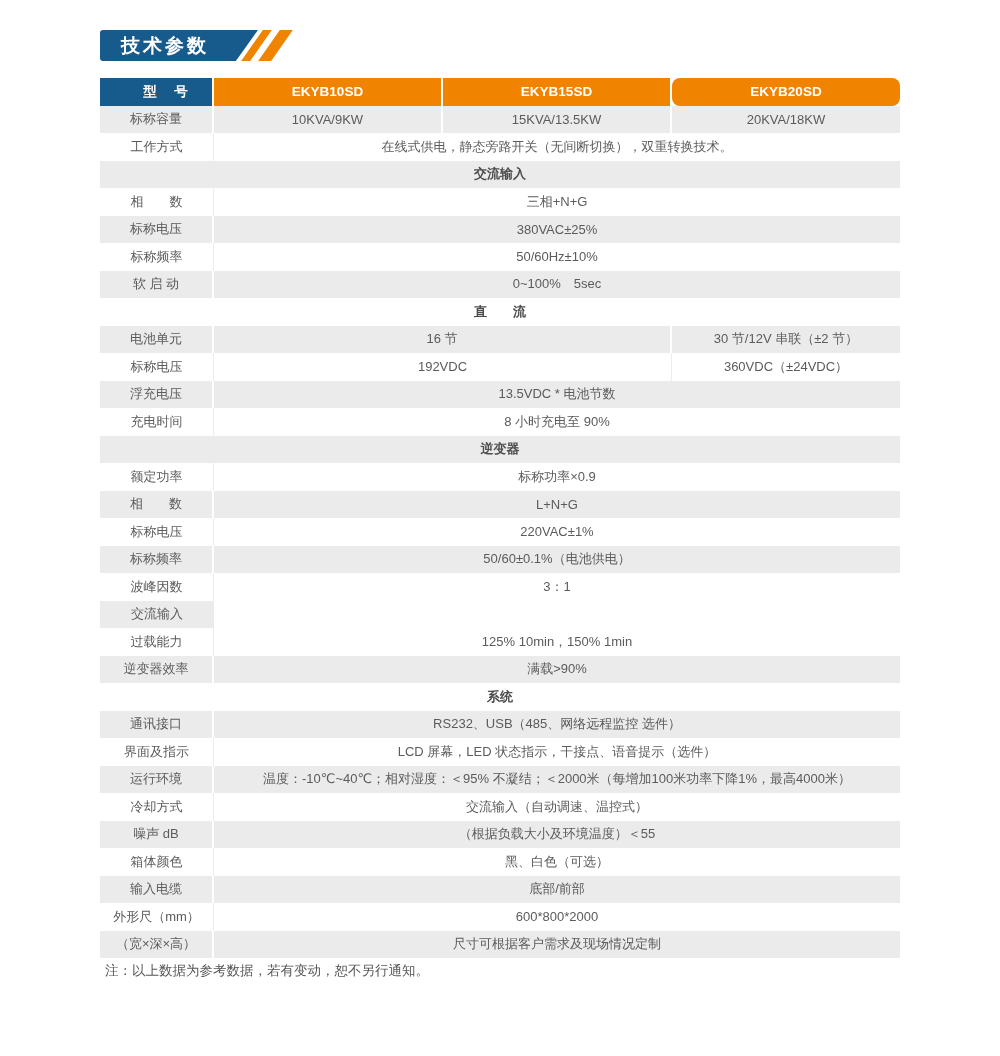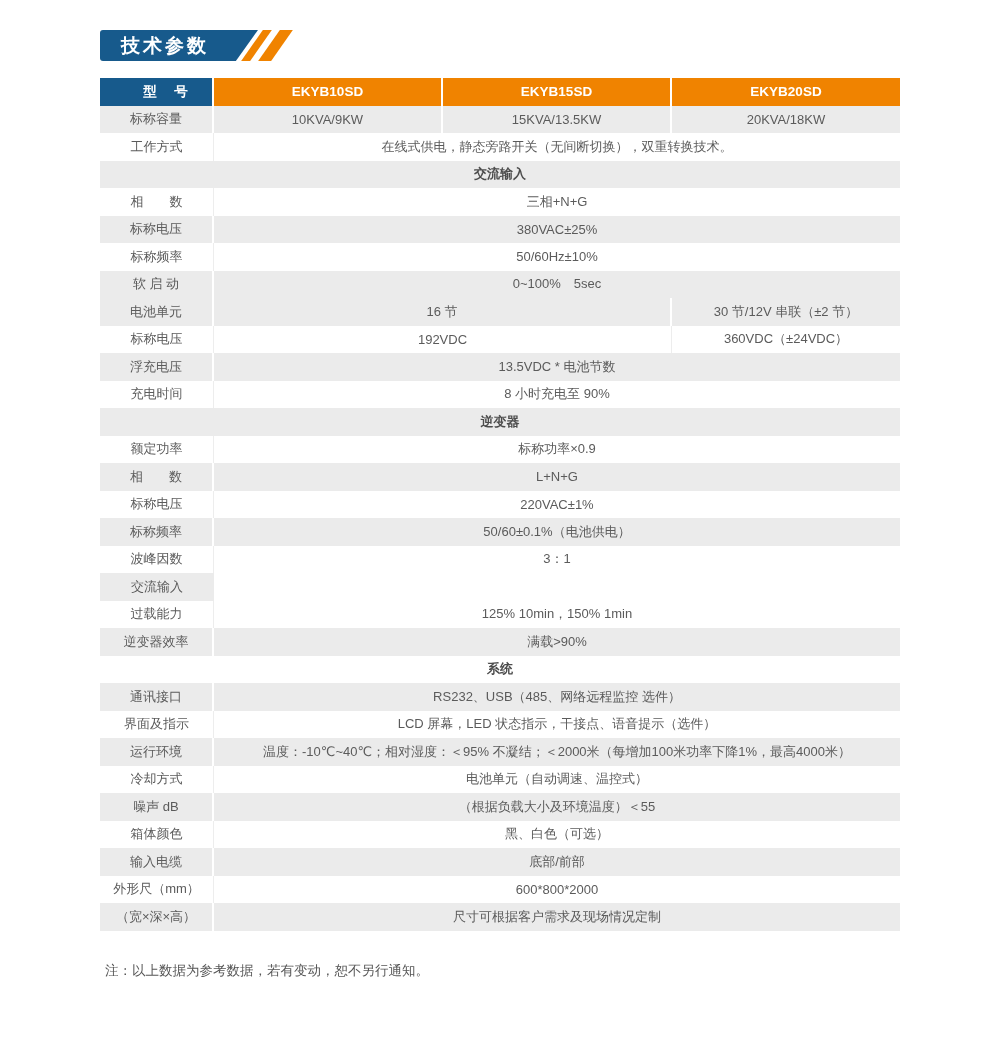--- a/index.html
+++ b/index.html
@@ -41,21 +41,21 @@
   .span2{grid-column:span 2;}
   .span3{grid-column:span 3;}
   .section-cell{grid-column:1 / -1;font-weight:bold;color:#4c4c4c;font-size:13px;}
   .row.gray .cell{background:var(--gray);border-right:2px solid var(--sep-white);}
   .row.gray .cell:last-child{border-right:none;}
   .row.gray .section-cell{border-right:none;}
   .row.white .cell{background:#ffffff;border-right:1px solid var(--sep-light);}
   .row.white .cell:last-child{border-right:none;}
   .row.white .section-cell{border-right:none;}
   .row.header-row .cell{font-weight:bold;font-size:13.5px;color:#ffffff;border-right:2px solid var(--sep-white);}
-  .row.header-row .cell:last-child{border-right:none;}
+  .row.header-row .cell:last-child{border-right:none;border-radius:8px;}
   .row.header-row .label-cell{background:var(--blue);letter-spacing:2px;padding-left:21px;}
   .row.header-row .value-cell{background:var(--orange);}
   
   .note{
     position:absolute;left:105px;top:962px;margin:0;
     font-size:13.5px;color:#565656;white-space:nowrap;
   }
 </style>
 </head>
 <body>
@@ -96,20 +96,23 @@
       <div class="cell value-cell span3">380VAC±25%</div>
     </div>
     <div class="row white">
       <div class="cell label-cell">标称频率</div>
       <div class="cell value-cell span3">50/60Hz±10%</div>
     </div>
     <div class="row gray">
       <div class="cell label-cell">软 启 动</div>
       <div class="cell value-cell span3">0~100%　5sec</div>
     </div>
+    <div class="row white">
+      <div class="cell section-cell">直　　流</div>
+    </div>
     <div class="row gray">
       <div class="cell label-cell">电池单元</div>
       <div class="cell value-cell span2">16 节</div>
       <div class="cell value-cell">30 节/12V 串联（±2 节）</div>
     </div>
     <div class="row white">
       <div class="cell label-cell">标称电压</div>
       <div class="cell value-cell span2">192VDC</div>
       <div class="cell value-cell">360VDC（±24VDC）</div>
     </div>
@@ -165,21 +168,21 @@
     <div class="row white">
       <div class="cell label-cell">界面及指示</div>
       <div class="cell value-cell span3">LCD 屏幕，LED 状态指示，干接点、语音提示（选件）</div>
     </div>
     <div class="row gray">
       <div class="cell label-cell">运行环境</div>
       <div class="cell value-cell span3">温度：-10℃~40℃；相对湿度：＜95% 不凝结；＜2000米（每增加100米功率下降1%，最高4000米）</div>
     </div>
     <div class="row white">
       <div class="cell label-cell">冷却方式</div>
-      <div class="cell value-cell span3">电池单元（自动调速、温控式）</div>
+      <div class="cell value-cell span3">交流输入（自动调速、温控式）</div>
     </div>
     <div class="row gray">
       <div class="cell label-cell">噪声 dB</div>
       <div class="cell value-cell span3">（根据负载大小及环境温度）＜55</div>
     </div>
     <div class="row white">
       <div class="cell label-cell">箱体颜色</div>
       <div class="cell value-cell span3">黑、白色（可选）</div>
     </div>
     <div class="row gray">

